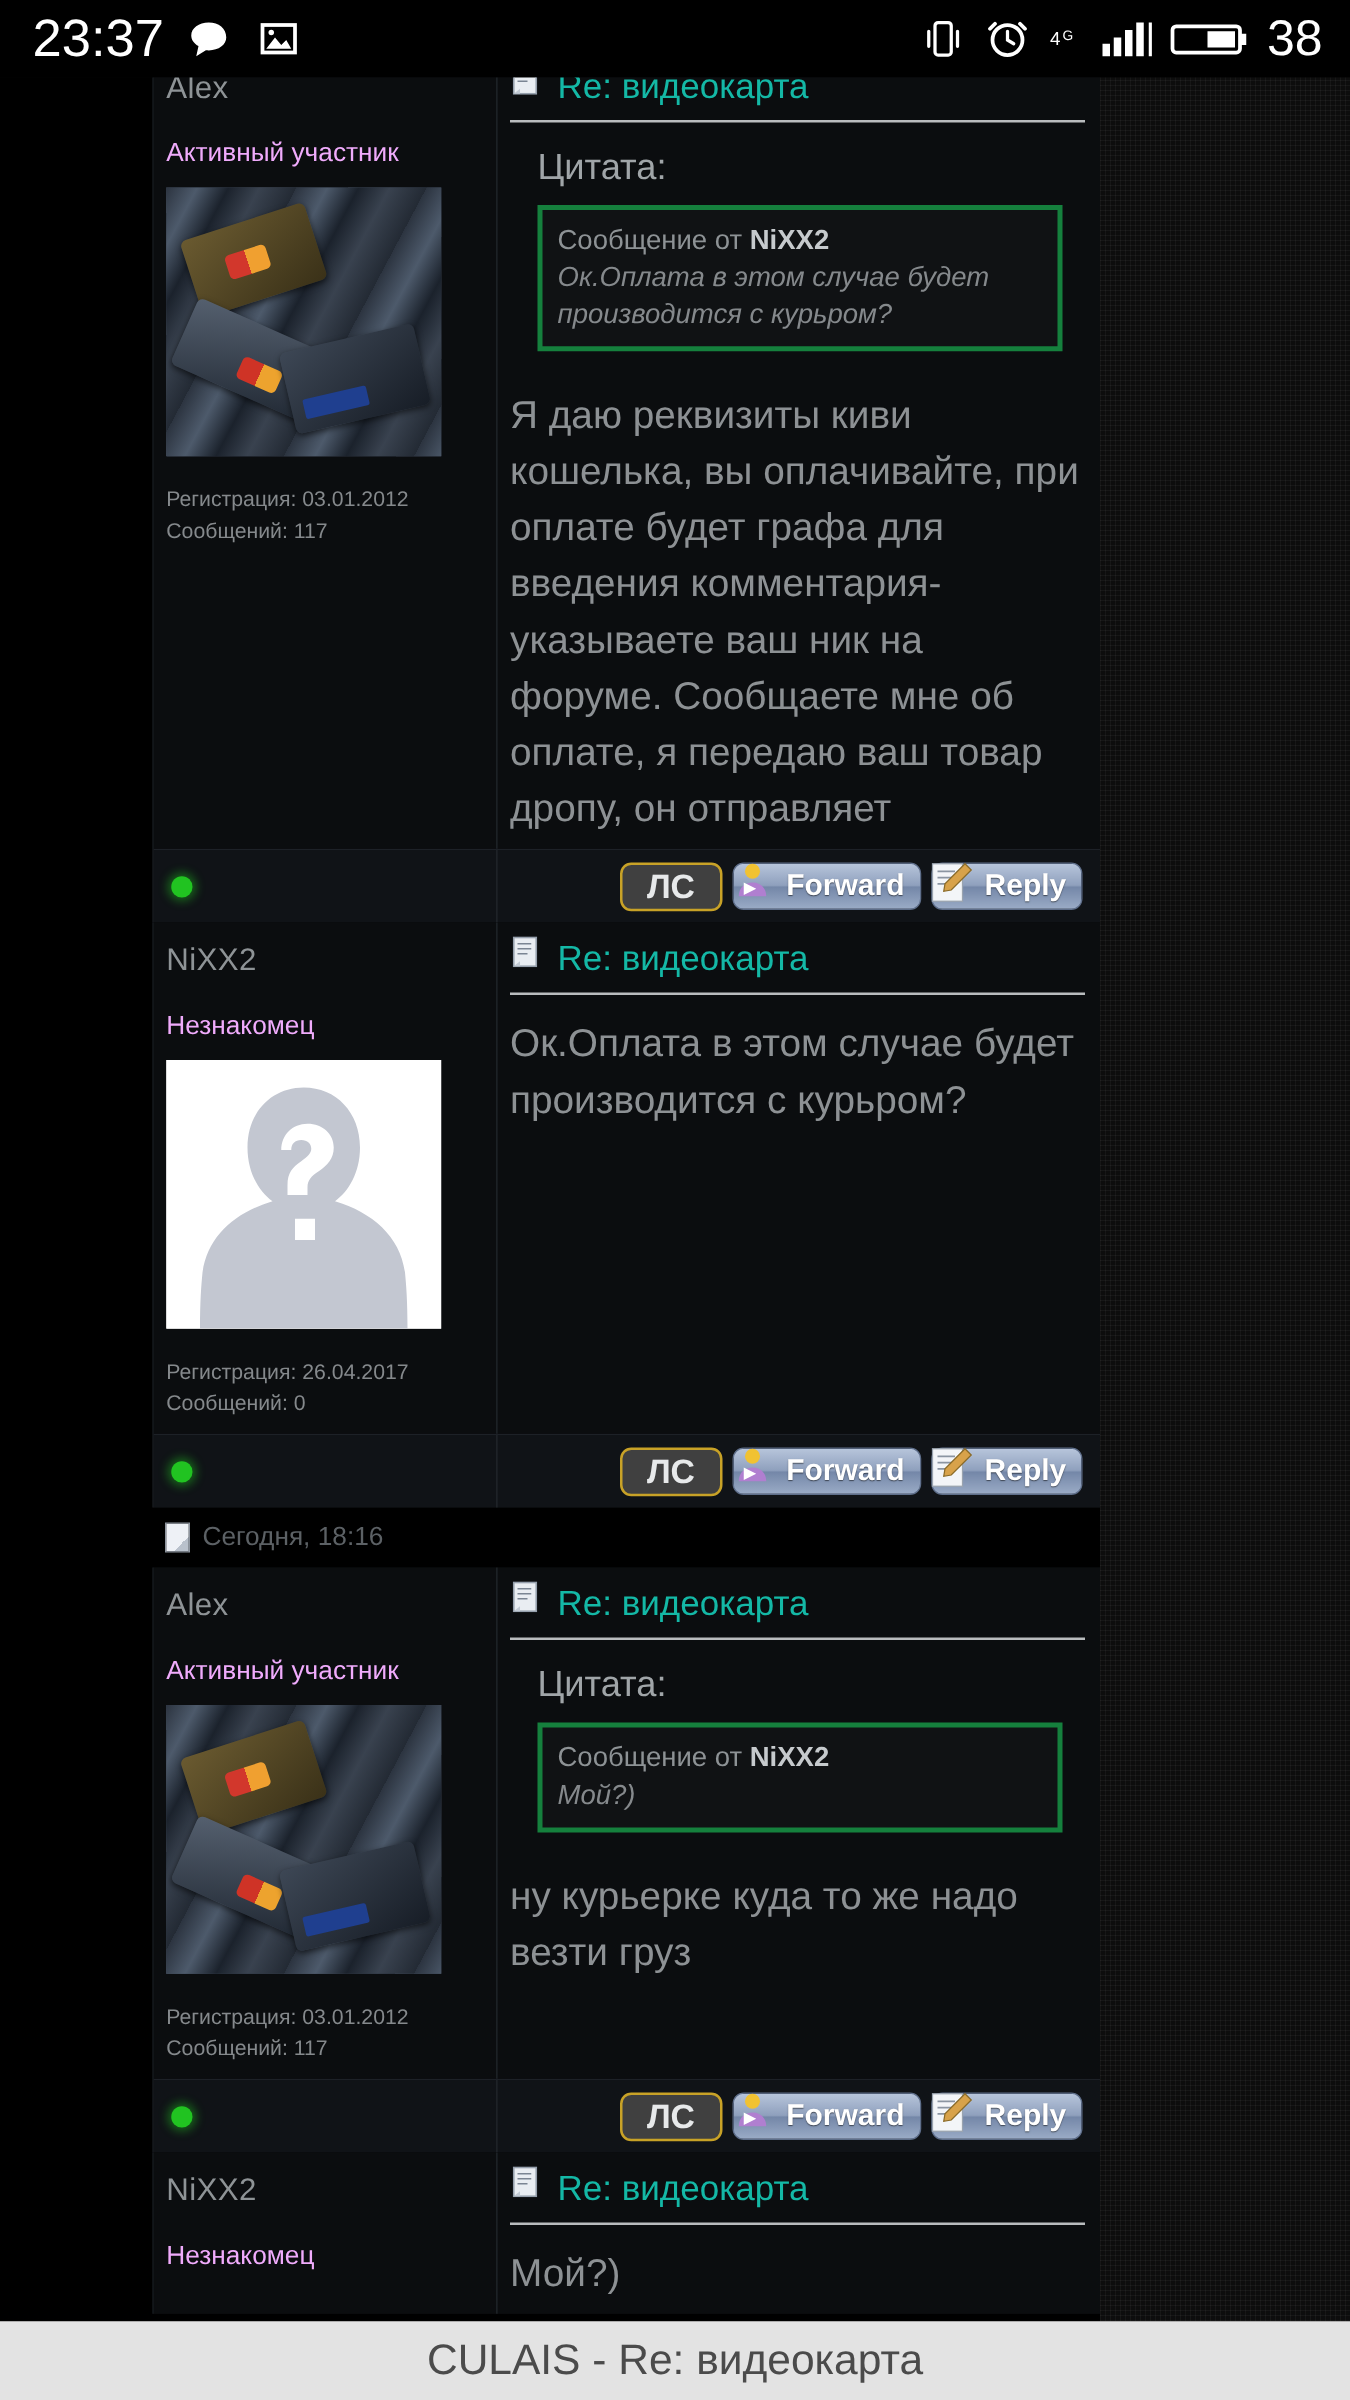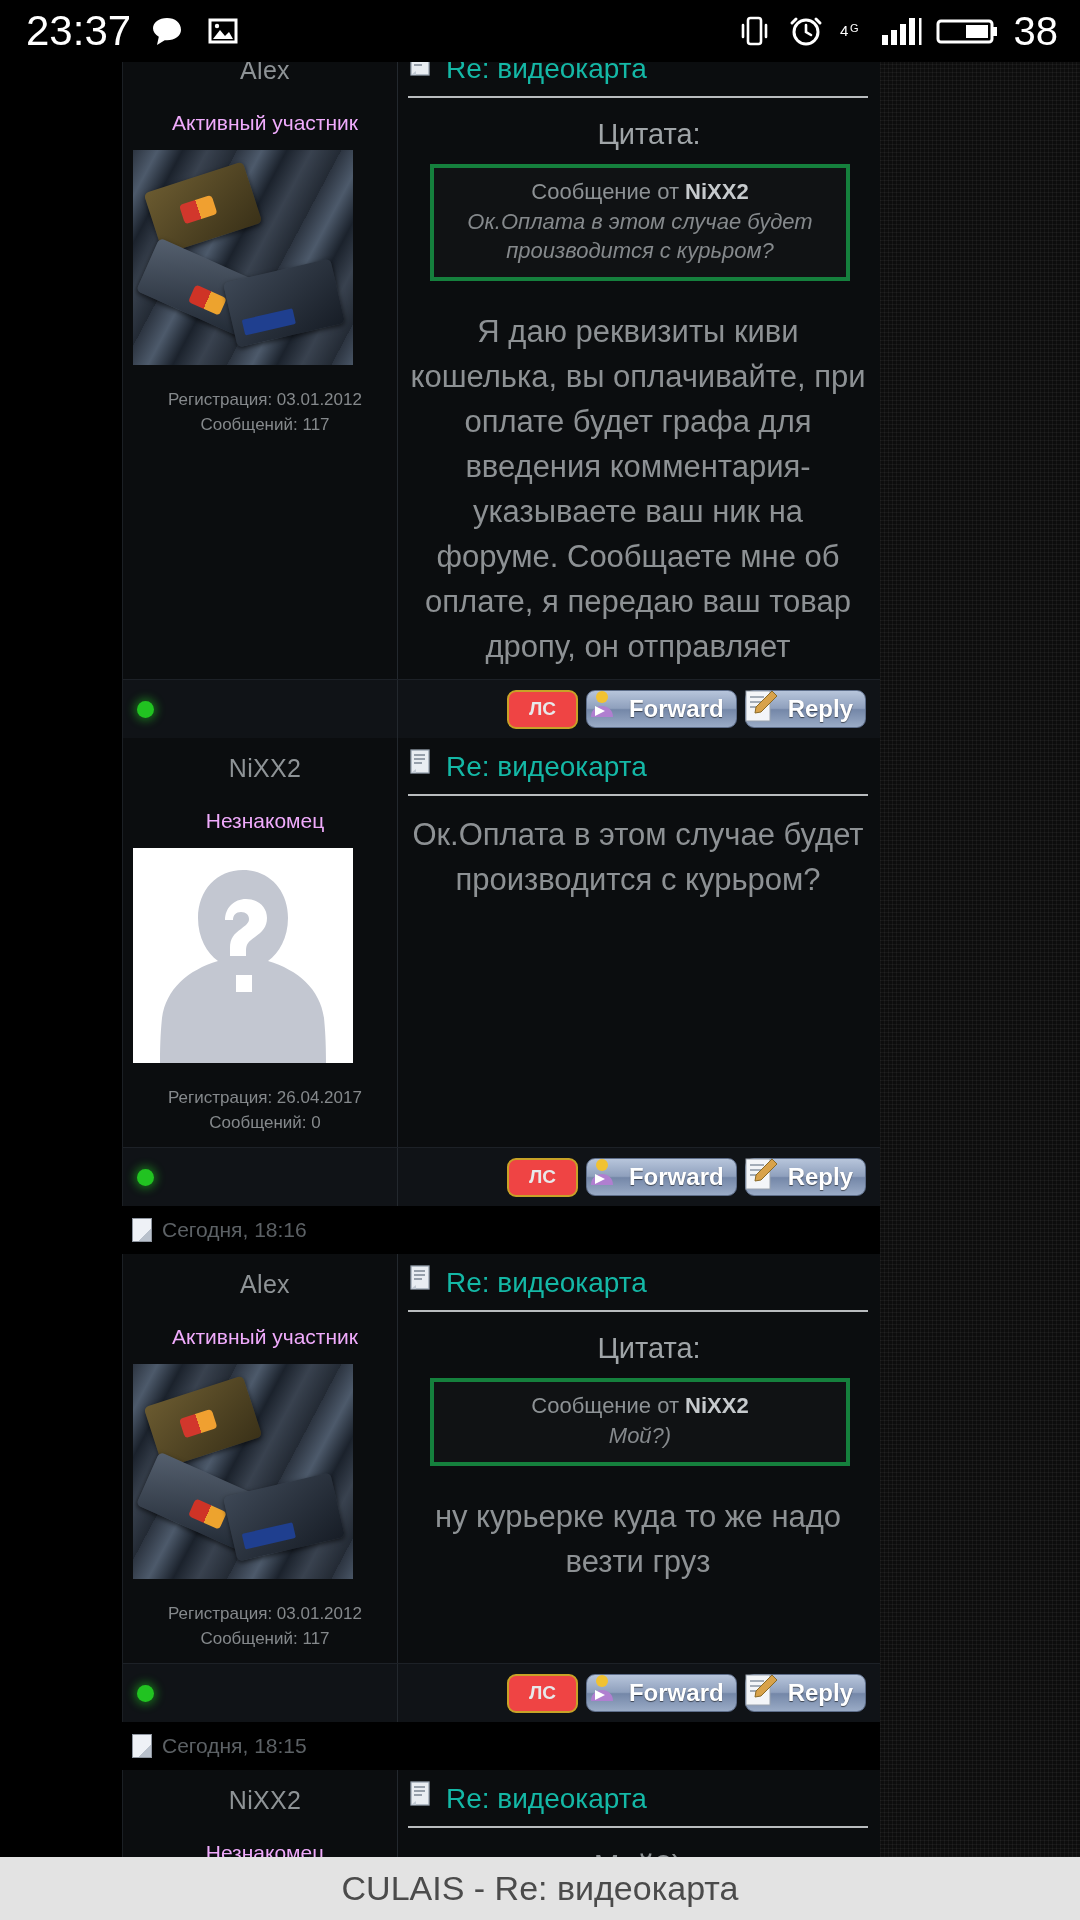--- a/index.html
+++ b/index.html
@@ -7,21 +7,20 @@
     width: 1080px; height: 1920px;
     background: #000;
     overflow: hidden;
     font-family: "Liberation Sans", sans-serif;
   }
   #screen {
     position: relative;
     width: 1080px; height: 1920px;
     background: #0a0a0a;
     overflow: hidden;
-    text-align: center;
   }
 
   
   #statusbar {
     position: absolute; top: 0; left: 0;
     width: 1080px; height: 62px;
     background: #000;
     display: flex; align-items: center;
     box-sizing: border-box;
     padding: 0 22px 0 26px;
@@ -197,23 +196,23 @@
   }
   .footer-right {
     flex: 1; display: flex; align-items: center; justify-content: flex-end;
     gap: 8px; padding-right: 14px; height: 58px;
     border-left: 1px solid #23282e;
   }
 
   .btn-pm {
     border: 2px solid #c8a227;
     border-radius: 9px;
-    background: #ef4444;
+    background: #404040;
     color: #e7e9ea;
-    font-size: 19px; font-weight: bold;
+    font-size: 27px; font-weight: bold;
     padding: 5px 20px 6px 20px;
     line-height: 24px;
   }
   .btn-blue {
     position: relative;
     display: inline-flex; align-items: center;
     height: 36px;
     border-radius: 9px;
     background: linear-gradient(180deg,#b7c5db 0%, #8fa0bd 48%, #7487a8 52%, #9aabc6 100%);
     border: 1px solid #5e6e8a;
@@ -513,24 +512,20 @@
                   <path d="M12 14h14M12 19h14M12 24h10" stroke="#8b95a2" stroke-width="1.4"></path>
                   <path d="M34 8l5 5-16 16-6 1 1-6z" fill="#d8a24a" stroke="#8a6a27"></path>
                 </svg>
             </span>
             <span>Reply</span>
           </span>
         </div>
       </div>
     </div>
 
-    <div class="datebar">
-      <span class="page-icon"></span>
-      <span>Сегодня, 18:15</span>
-    </div>
 
     <div class="post">
       <div class="post-body">
         <div class="userbox">
           <div class="username">NiXX2</div>
           <div class="usertitle">Незнакомец</div>
 
         </div>
         <div class="msgbox">
           <div class="msg-title">

